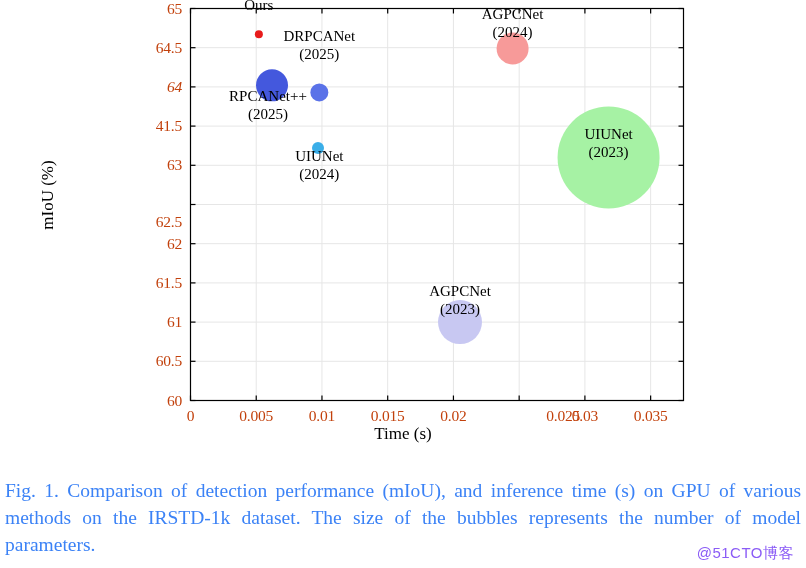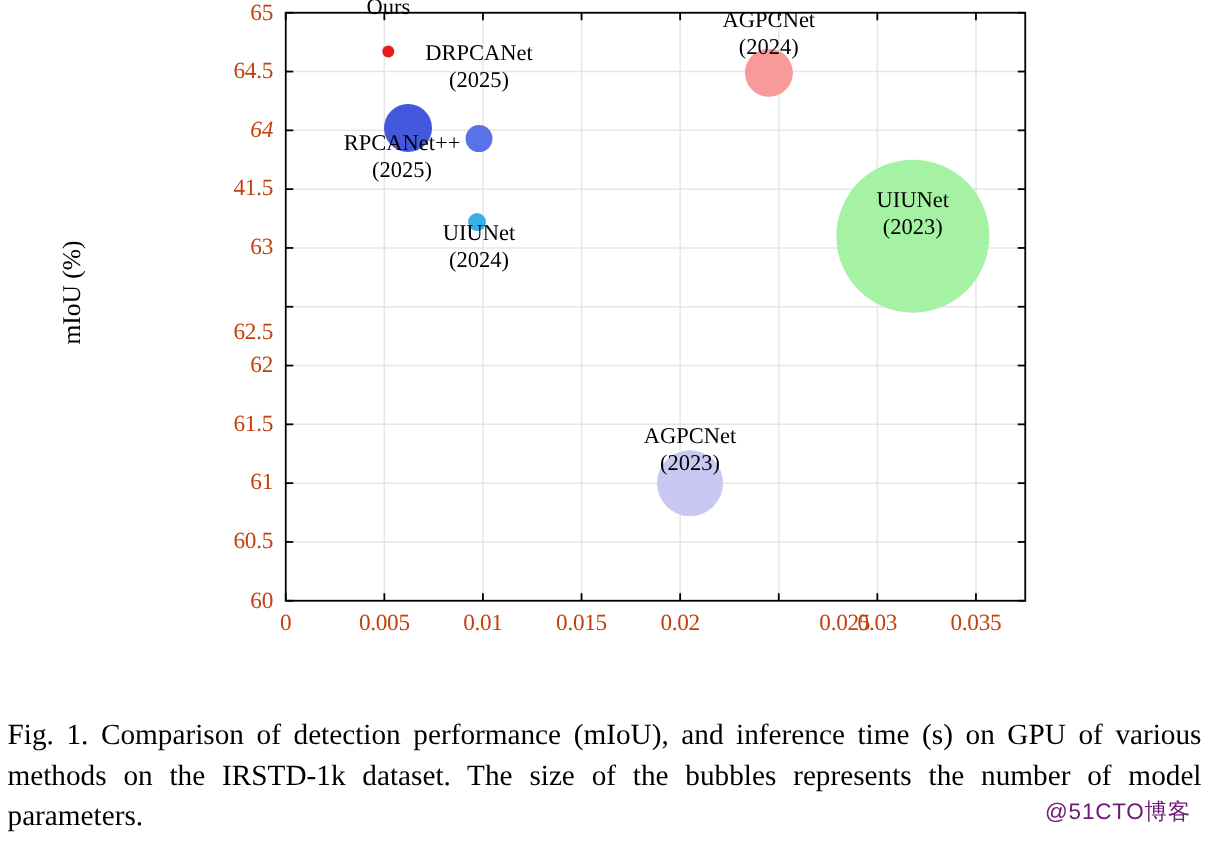--- a/index.html
+++ b/index.html
@@ -81,31 +81,31 @@
 
   
   #caption {
     position: absolute;
     left: 5px;
     top: 477px;
     width: 796px;
     font-size: 19.5px;
     line-height: 27px;
     text-align: justify;
-    color: #000000;
+    color: #3b82f6;
     word-spacing: 1px;
   }
   #caption .fignum { white-space: nowrap; }
 
   #watermark {
     position: absolute;
     right: 12px;
-    top: 532px;
+    top: 544px;
     font-size: 15px;
-    color: #701a75;
+    color: #8b5cf6;
     font-family: "Liberation Sans", sans-serif;
     letter-spacing: 0.5px;
   }
 </style>
 </head>
 <body>
 
 <div id="figure">
 
   <svg id="plot-svg" width="806" height="460">
@@ -225,20 +225,21 @@
       <div class="bubble-label" style="left: 608.564px; top: 125.348px;">
         <div>UIUNet</div>
         <div>(2023)</div>
       </div>
       <div class="bubble-label" style="left: 460.007px; top: 282.148px;">
         <div>AGPCNet</div>
         <div>(2023)</div>
       </div>
     </div>
 
+  <div class="axis-title" id="xaxis-title">Time (s)</div>
   <div class="axis-title" id="yaxis-title">mIoU (%)</div>
 </div>
 
 <div id="caption">
   <span class="fignum">Fig. 1.</span>
   <span>Comparison of detection performance (mIoU), and inference time (s) on GPU of various methods on the IRSTD-1k dataset. The size of the bubbles represents the number of model parameters.</span>
 </div>
 
 <div id="watermark">@51CTO博客</div>
 

